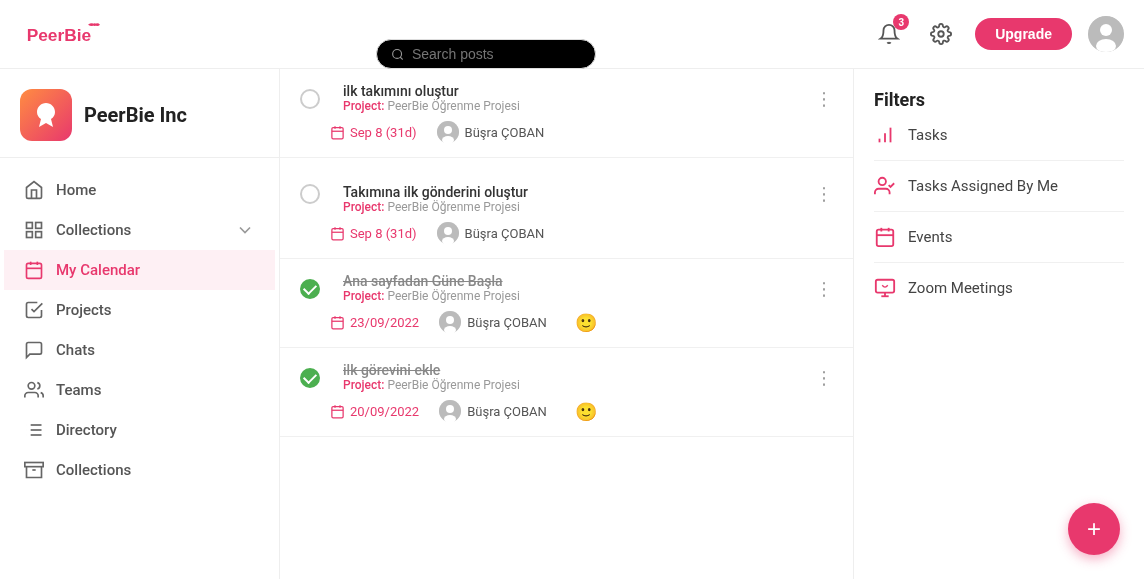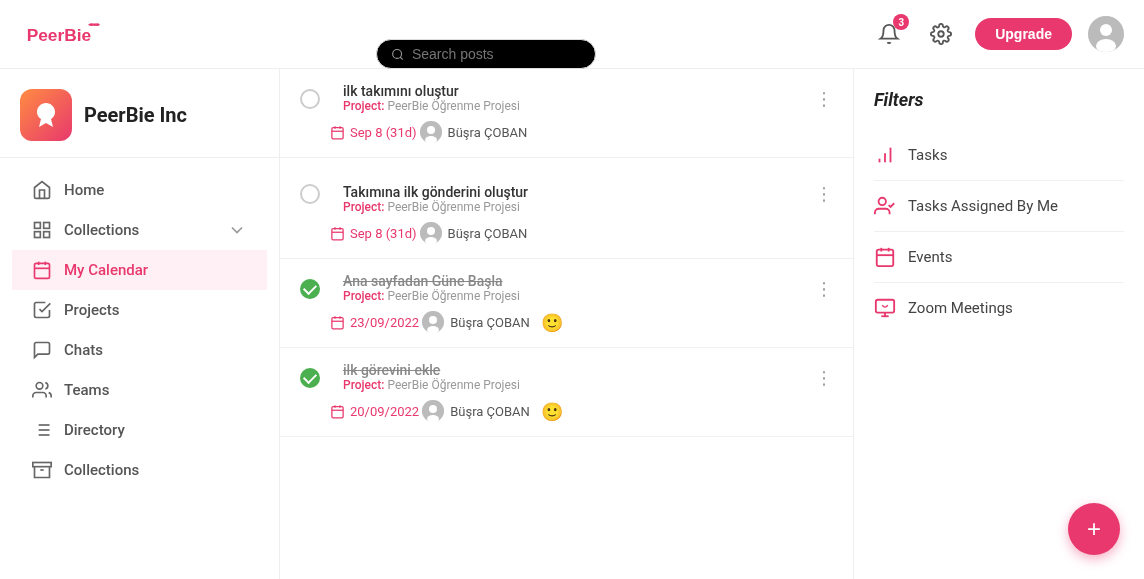--- a/index.html
+++ b/index.html
@@ -56,21 +56,21 @@
     .sidebar-brand {
       display: flex; align-items: center; gap: 12px; padding: 20px 20px 16px 20px;
       border-bottom: 1px solid #eee;
     }
     .brand-icon {
       width: 52px; height: 52px; background: linear-gradient(135deg, #ff8c42, #e8386d);
       border-radius: 12px; display: flex; align-items: center; justify-content: center;
     }
     .brand-icon svg { width: 30px; height: 30px; fill: #fff; }
     .brand-name { font-size: 20px; font-weight: 700; color: #222; }
-    .sidebar-nav { padding: 12px 12px; flex: 1; }
+    .sidebar-nav { padding: 12px 4px; flex: 1; }
     .nav-item {
       display: flex; align-items: center; gap: 12px; padding: 10px 20px;
       cursor: pointer; color: #555; font-size: 15px; font-weight: 500;
       border-radius: 0; transition: background 0.15s;
     }
     .nav-item.active { background: #fef0f4; color: #e8386d; }
     .nav-item.active svg { stroke: #e8386d; }
     .nav-item svg { width: 20px; height: 20px; stroke: #666; fill: none; stroke-width: 2; flex-shrink: 0; }
     .nav-item.active svg { stroke: #e8386d; }
     .nav-chevron { margin-left: auto; }
@@ -100,41 +100,41 @@
     .task-checkbox.done::after {
       content: ''; width: 10px; height: 6px; border-left: 2px solid #fff; border-bottom: 2px solid #fff;
       transform: rotate(-45deg); margin-top: -2px;
     }
     .task-title { font-size: 14px; font-weight: 500; color: #333; flex: 1; }
     .task-title.strikethrough { text-decoration: line-through; color: #888; }
     .task-project { font-size: 12px; color: #999; }
     .task-project span { color: #e8386d; font-weight: 500; }
     .task-menu { margin-left: auto; color: #999; cursor: pointer; font-size: 18px; }
     .task-meta {
-      display: flex; align-items: center; gap: 3px; padding-left: 30px;
+      display: flex; align-items: center; gap: 20px; padding-left: 30px;
     }
     .task-date {
       display: flex; align-items: center; gap: 5px; font-size: 13px; color: #e8386d;
     }
     .task-date svg { width: 15px; height: 15px; stroke: #e8386d; fill: none; stroke-width: 2; }
     .task-assignee {
       display: flex; align-items: center; gap: 6px; font-size: 13px; color: #555;
     }
     .assignee-avatar {
       width: 22px; height: 22px; border-radius: 50%; background: #ddd;
       display: flex; align-items: center; justify-content: center;
     }
     .assignee-avatar svg { width: 22px; height: 22px; }
     .task-emoji { font-size: 18px; margin-left: 8px; }
 
     
     .filters-panel {
       width: 290px; background: #fff; padding: 20px; flex-shrink: 0; overflow-y: auto;
     }
-    .filters-title { font-size: 18px; font-weight: 700; color: #222; margin-bottom: 20px; font-style: italic; }
+    .filters-title { font-size: 18px; font-weight: 700; color: #222; margin-bottom: 0; }
     .filter-item {
       display: flex; align-items: center; gap: 12px; padding: 14px 0;
       border-bottom: 1px solid #f0f0f0; cursor: pointer; color: #444; font-size: 15px;
     }
     .filter-item:last-child { border-bottom: none; }
     .filter-icon { width: 22px; height: 22px; flex-shrink: 0; }
 
     
     .fab {
       position: fixed; bottom: 24px; right: 24px;

